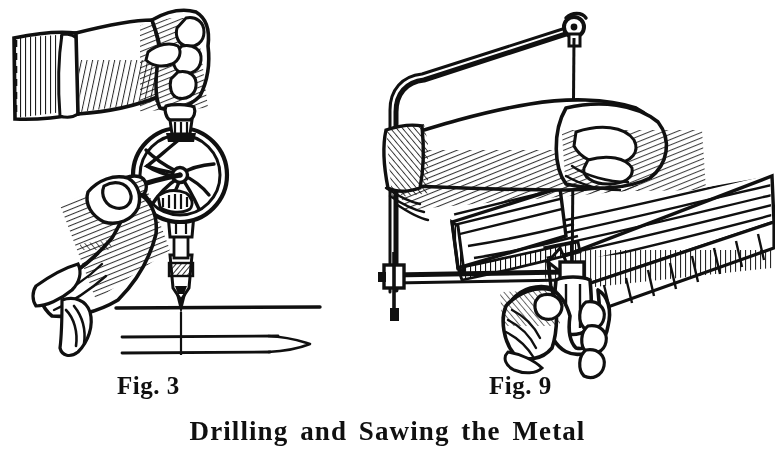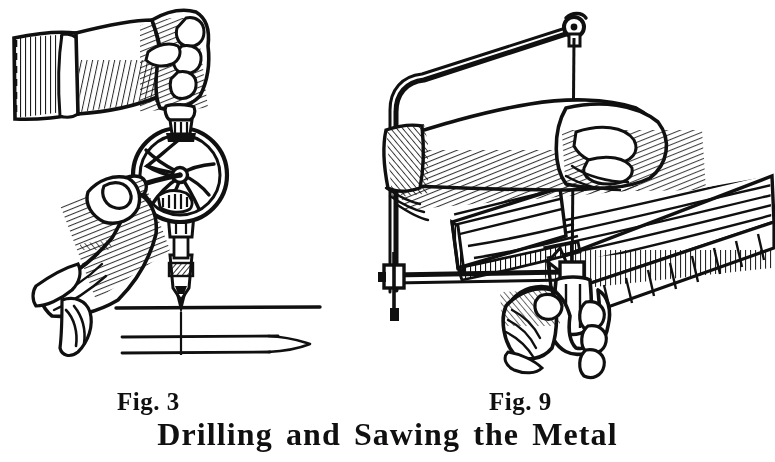--- a/index.html
+++ b/index.html
@@ -28,33 +28,32 @@
   }
   .fig-label {
     position: absolute;
     font-family: "Liberation Serif", "DejaVu Serif", serif;
     font-weight: bold;
     font-size: 25px;
     letter-spacing: 0.5px;
     color: #101010;
     white-space: nowrap;
     user-select: none;
-    margin-top: 16px;
   }
   #fig3-label { left: 117px; top: 372px; }
   #fig4-label { left: 489px; top: 372px; }
   #plate-caption {
     position: absolute;
     left: 0;
     top: 416px;
     width: 775px;
     text-align: center;
     font-family: "Liberation Serif", "DejaVu Serif", serif;
     font-weight: bold;
-    font-size: 32px;
+    font-size: 27px;
     letter-spacing: 1.1px;
     word-spacing: 4px;
     color: #101010;
     white-space: nowrap;
     user-select: none;
   }
 </style>
 </head>
 <body>
 

